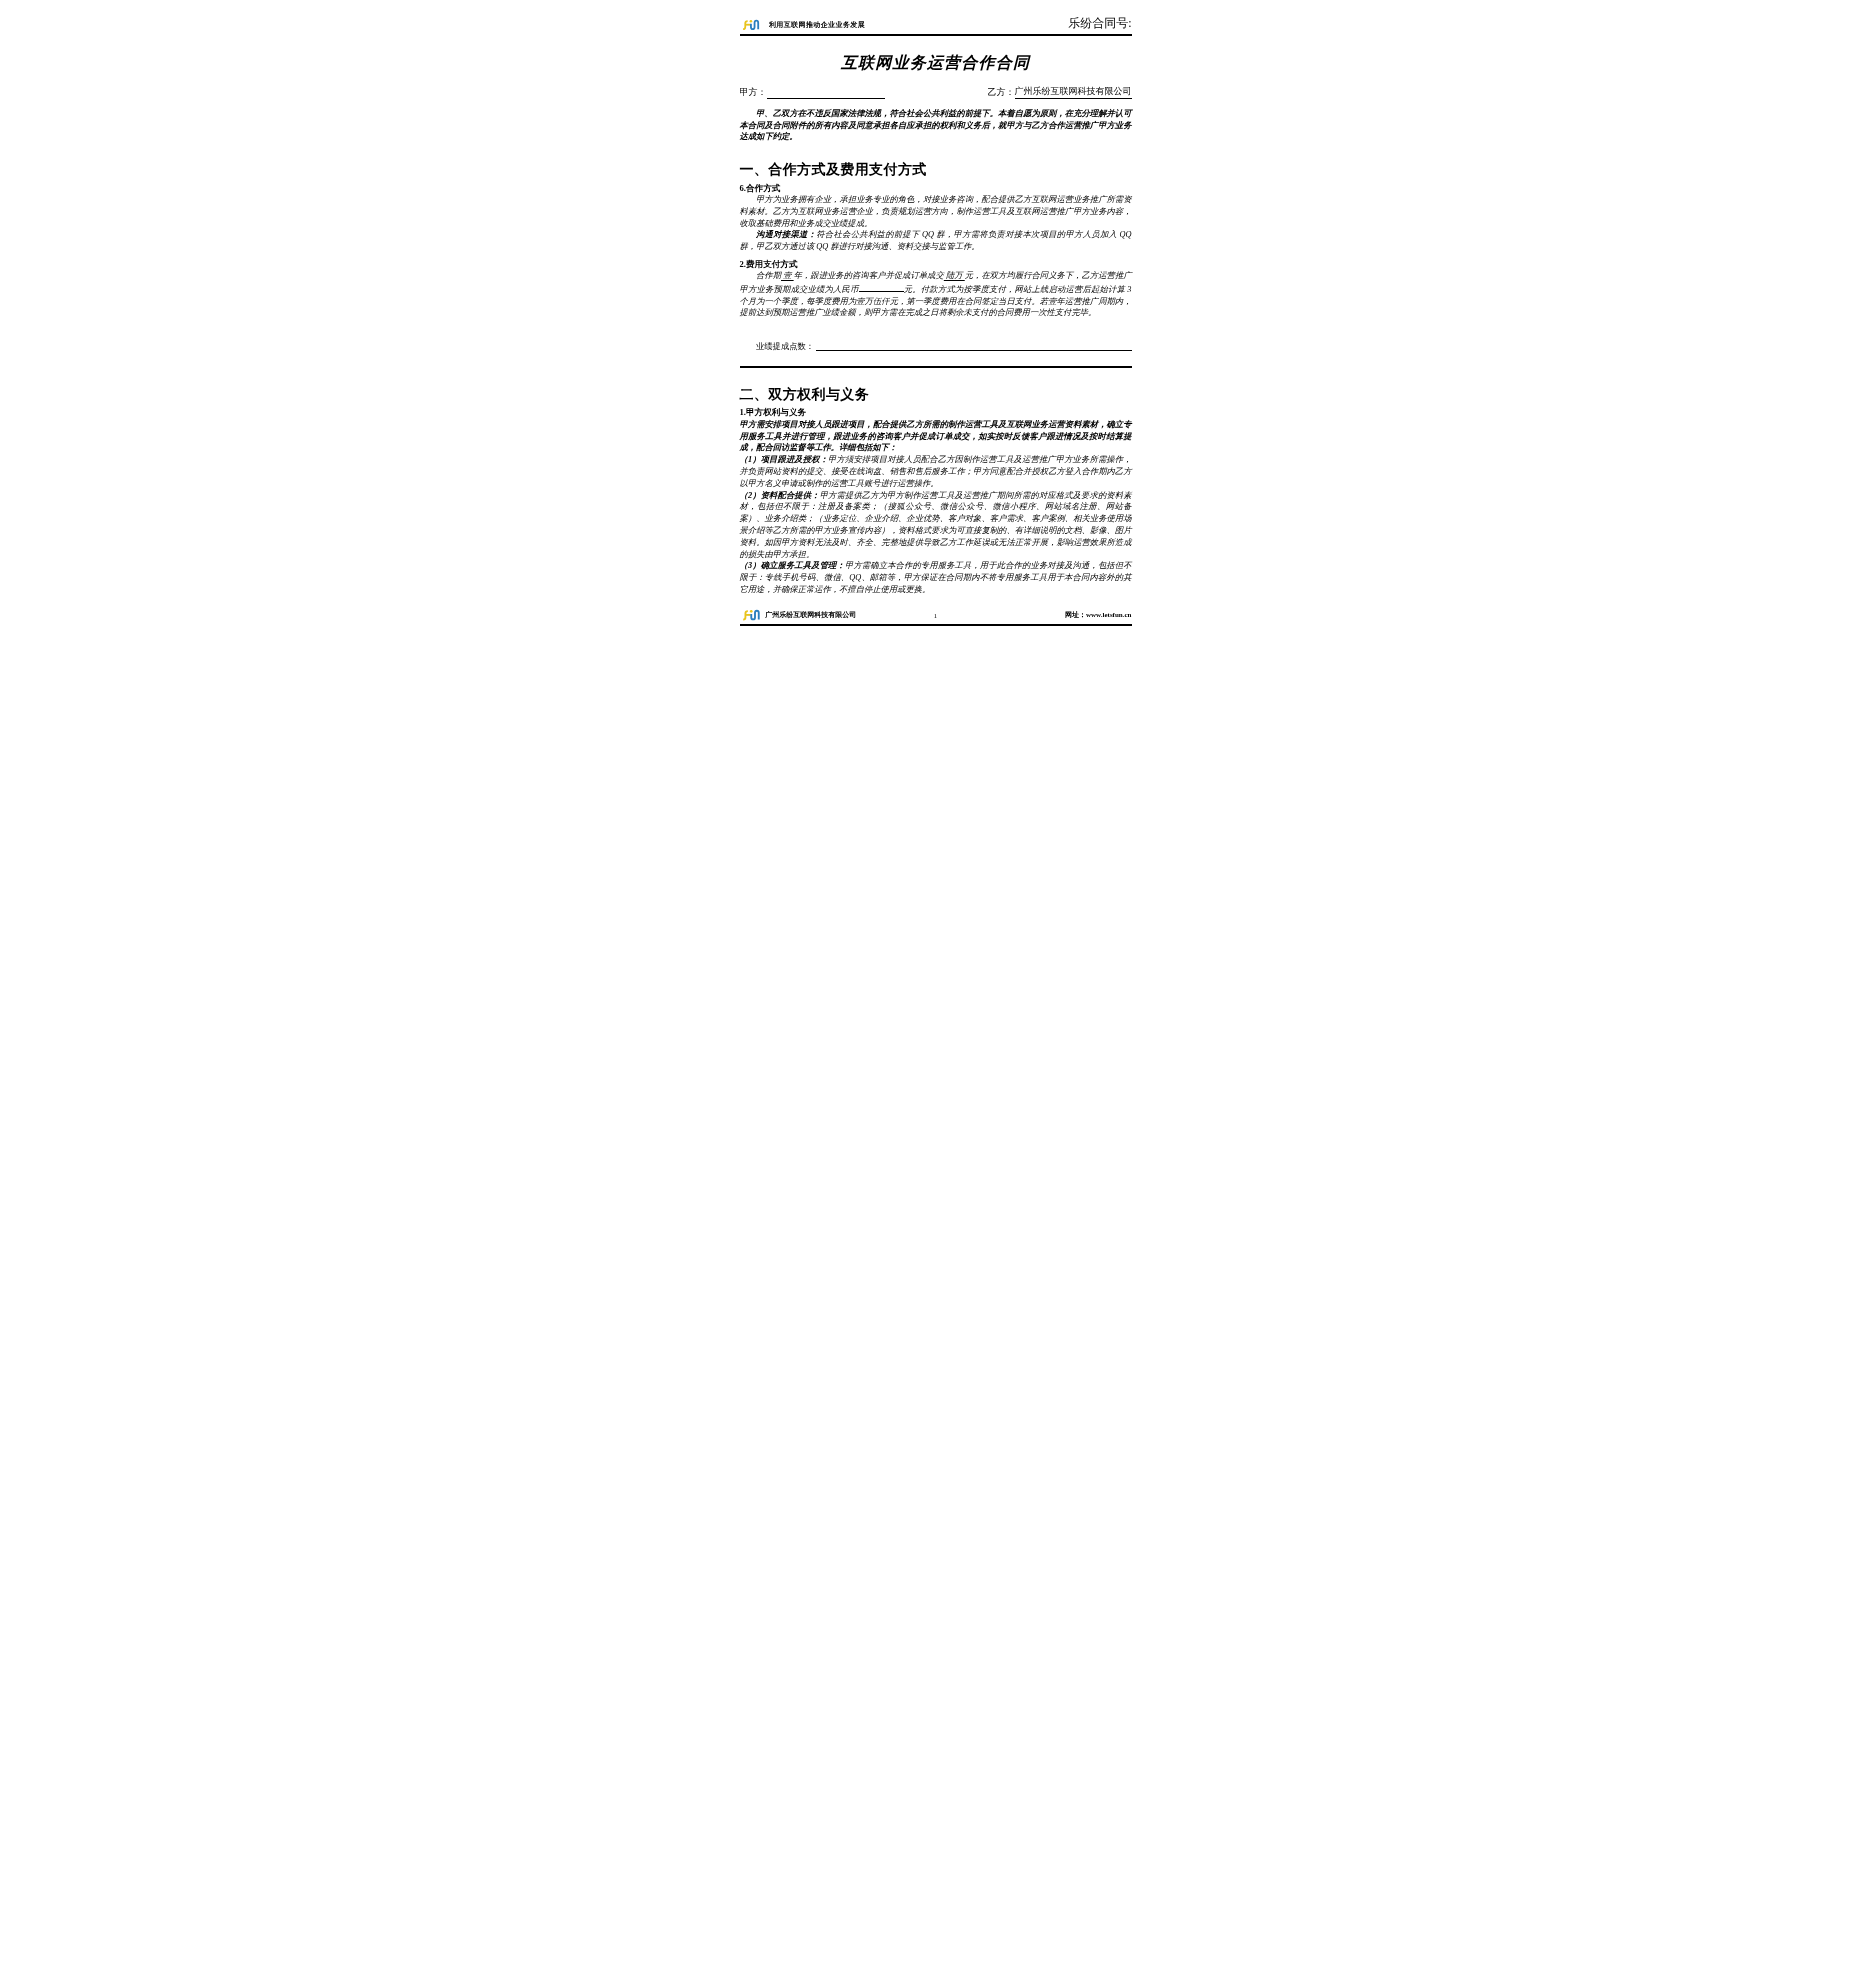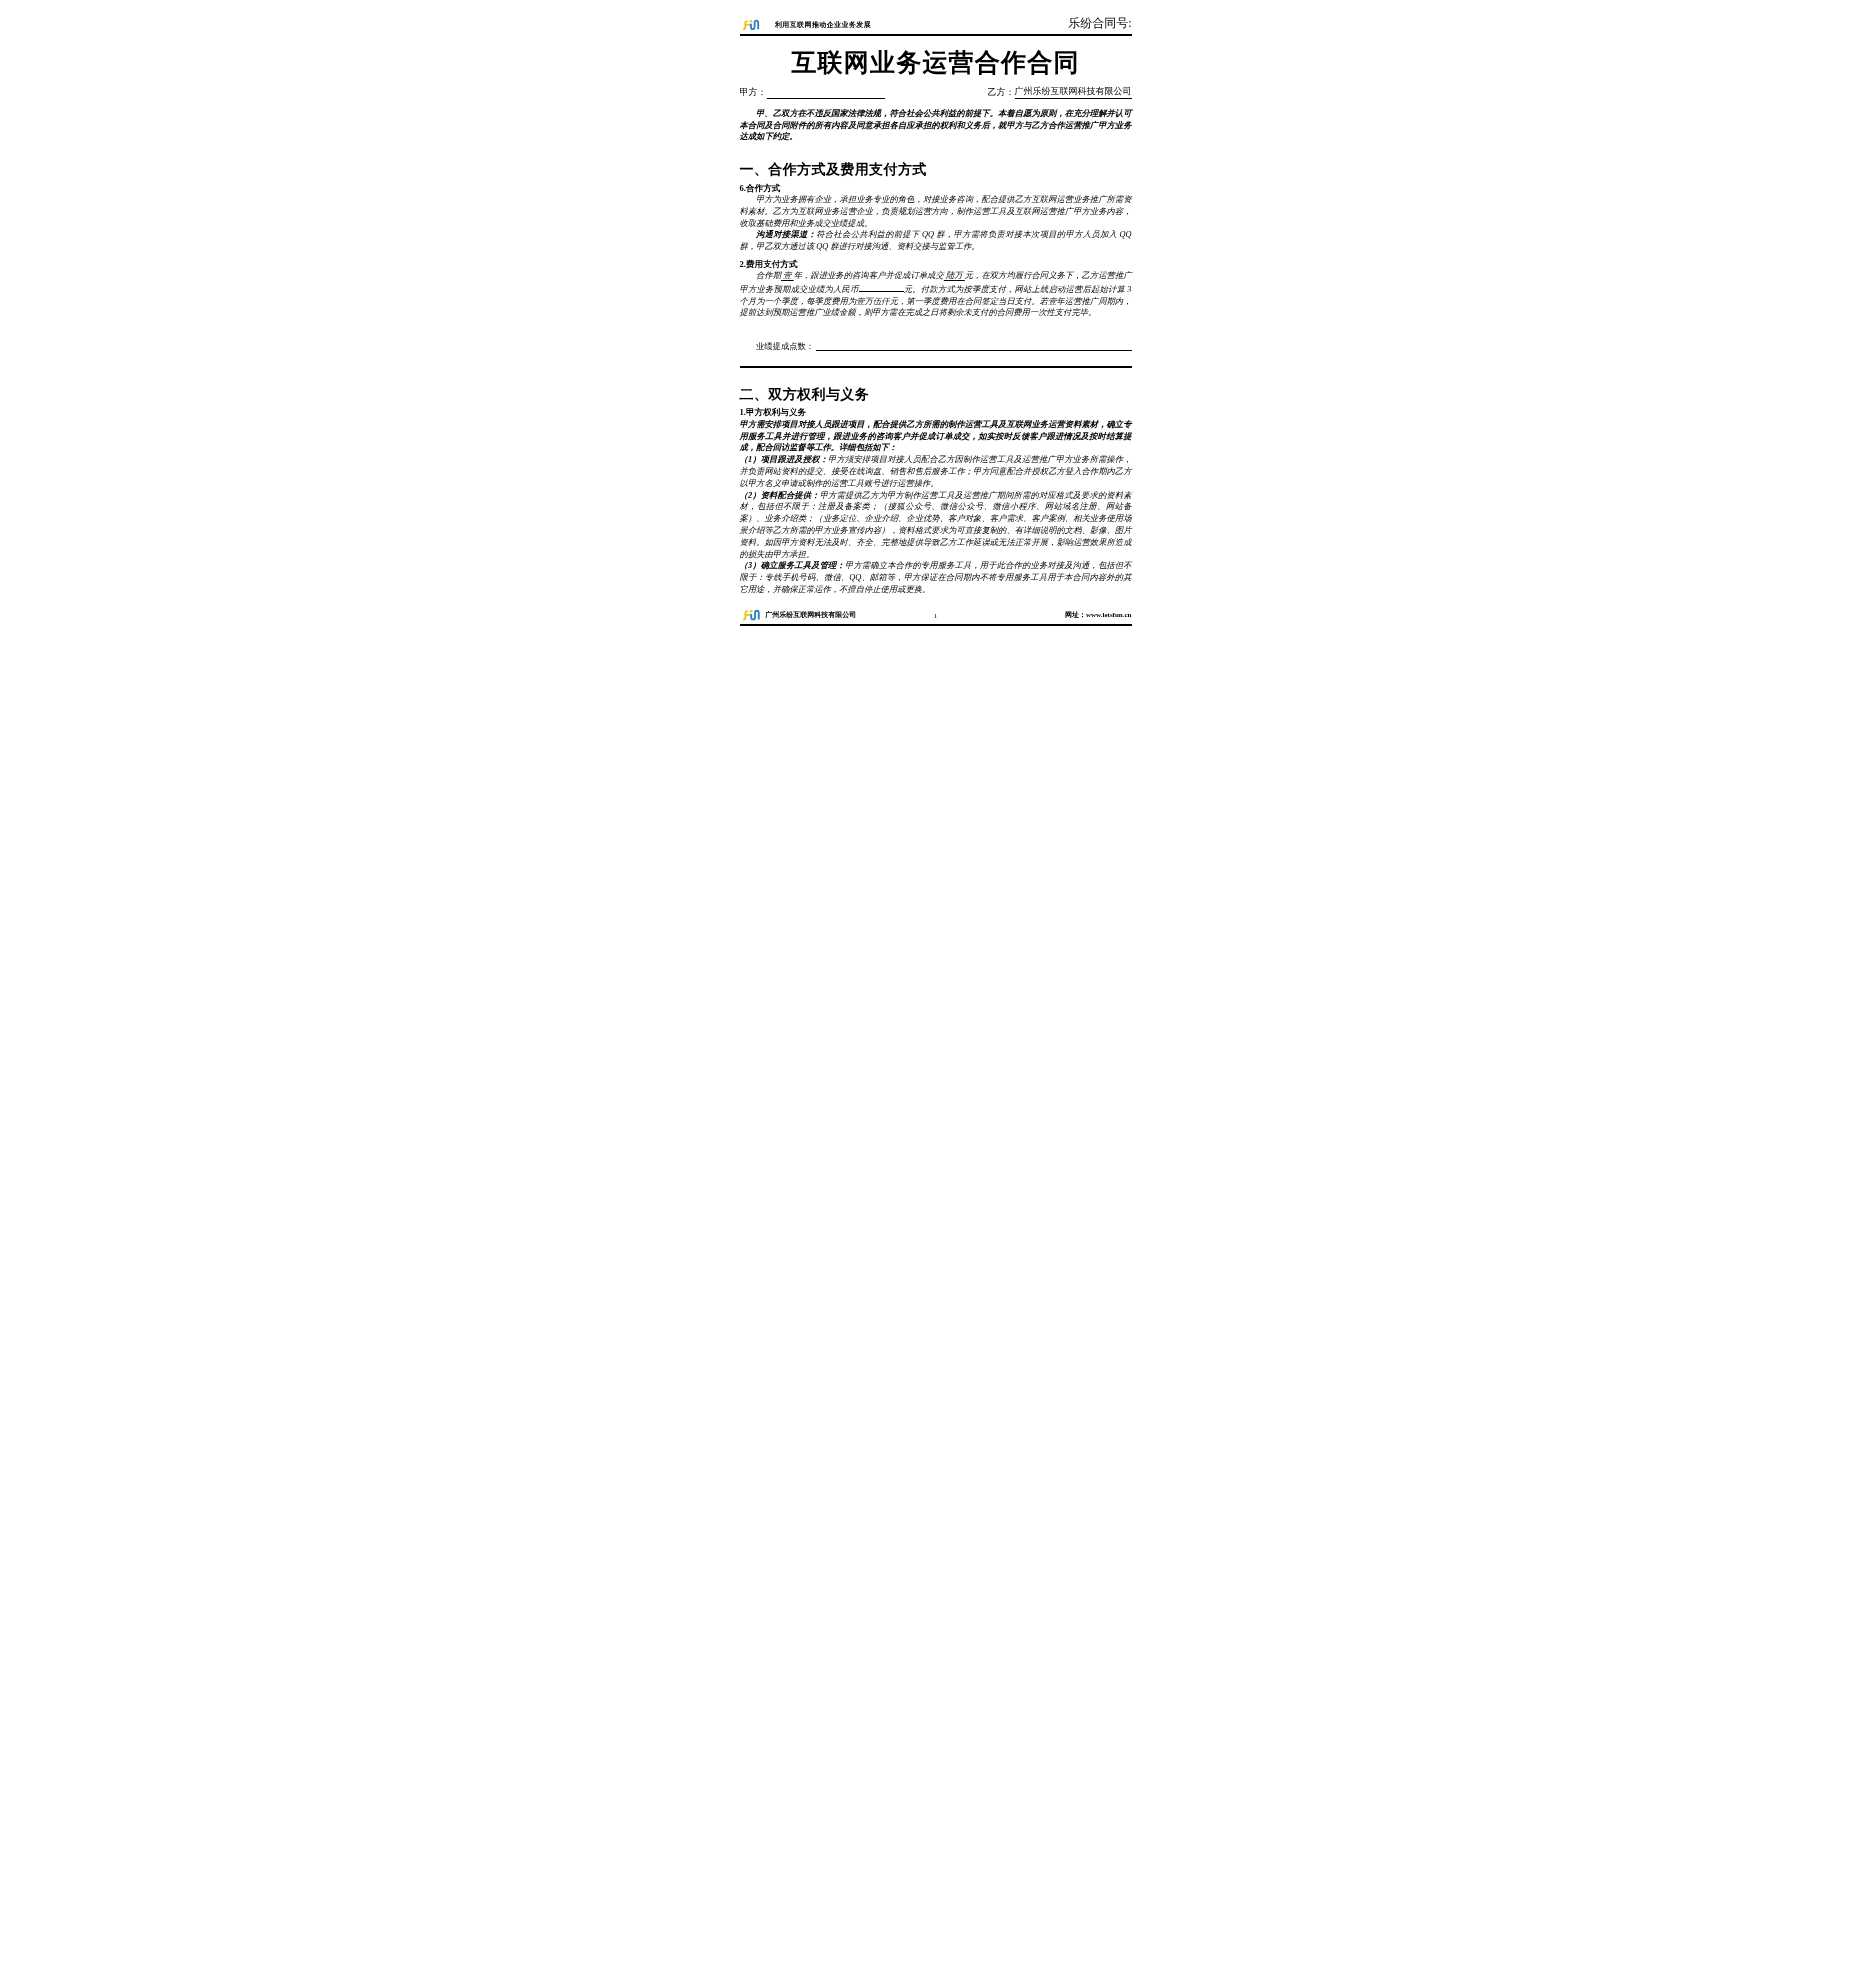--- a/index.html
+++ b/index.html
@@ -1,25 +1,25 @@
 <!DOCTYPE html>
 <html style="font-size:6.3px"><head>
 <meta charset="utf-8">
 <style>
   html,body { margin:0; padding:0; background:#ffffff; }
   body { font-family:"Liberation Serif","DejaVu Serif",serif; color:#000; }
   .page { position:relative; width:468px; height:662px; background:#fff; margin:0 auto; overflow:hidden; }
 
   .header { margin:0 38px; padding-top:17.3px; display:flex; justify-content:space-between; align-items:flex-end; }
-  .header-left { display:flex; align-items:flex-end; gap:15px; }
+  .header-left { display:flex; align-items:flex-end; gap:9px; }
   .tagline { font-size:7px; font-weight:bold; line-height:1; padding-bottom:1.2px; letter-spacing:0.4px; }
   .contract-no { font-size:12px; font-weight:normal; line-height:1; padding-bottom:1.2px; }
   .header-rule { margin:3.9px 38px 0; height:1.2px; background:#000; }
 
-  .title { margin:15px 38px 0; text-align:center; font-size:25px; line-height:23.6px; font-weight:bold; letter-spacing:1.2px; }
+  .title { margin:15px 38px 0; text-align:center; font-size:16px; line-height:23.6px; font-weight:bold; letter-spacing:1.2px;font-style:italic; }
 
   .party-row { margin:11.8px 38px 0; display:flex; justify-content:space-between; align-items:flex-end; font-size:9px; font-weight:normal; line-height:11.8px; }
   .party-a, .party-b { display:flex; align-items:flex-end; }
   .blank-a { display:inline-block; width:118px; border-bottom:0.8px solid #000; height:9.4px; }
   .company { border-bottom:0.8px solid #000; padding-bottom:0.4px; }
 
   .doc-body { margin:8.6px 38px 0; font-size:8.3px; line-height:11.8px; text-align:justify; }
   .doc-body p.para { margin:0;font-style:italic; }
   .para.indent { text-indent:16.5px; }
   .para.bold, .b { font-weight:bold; }

